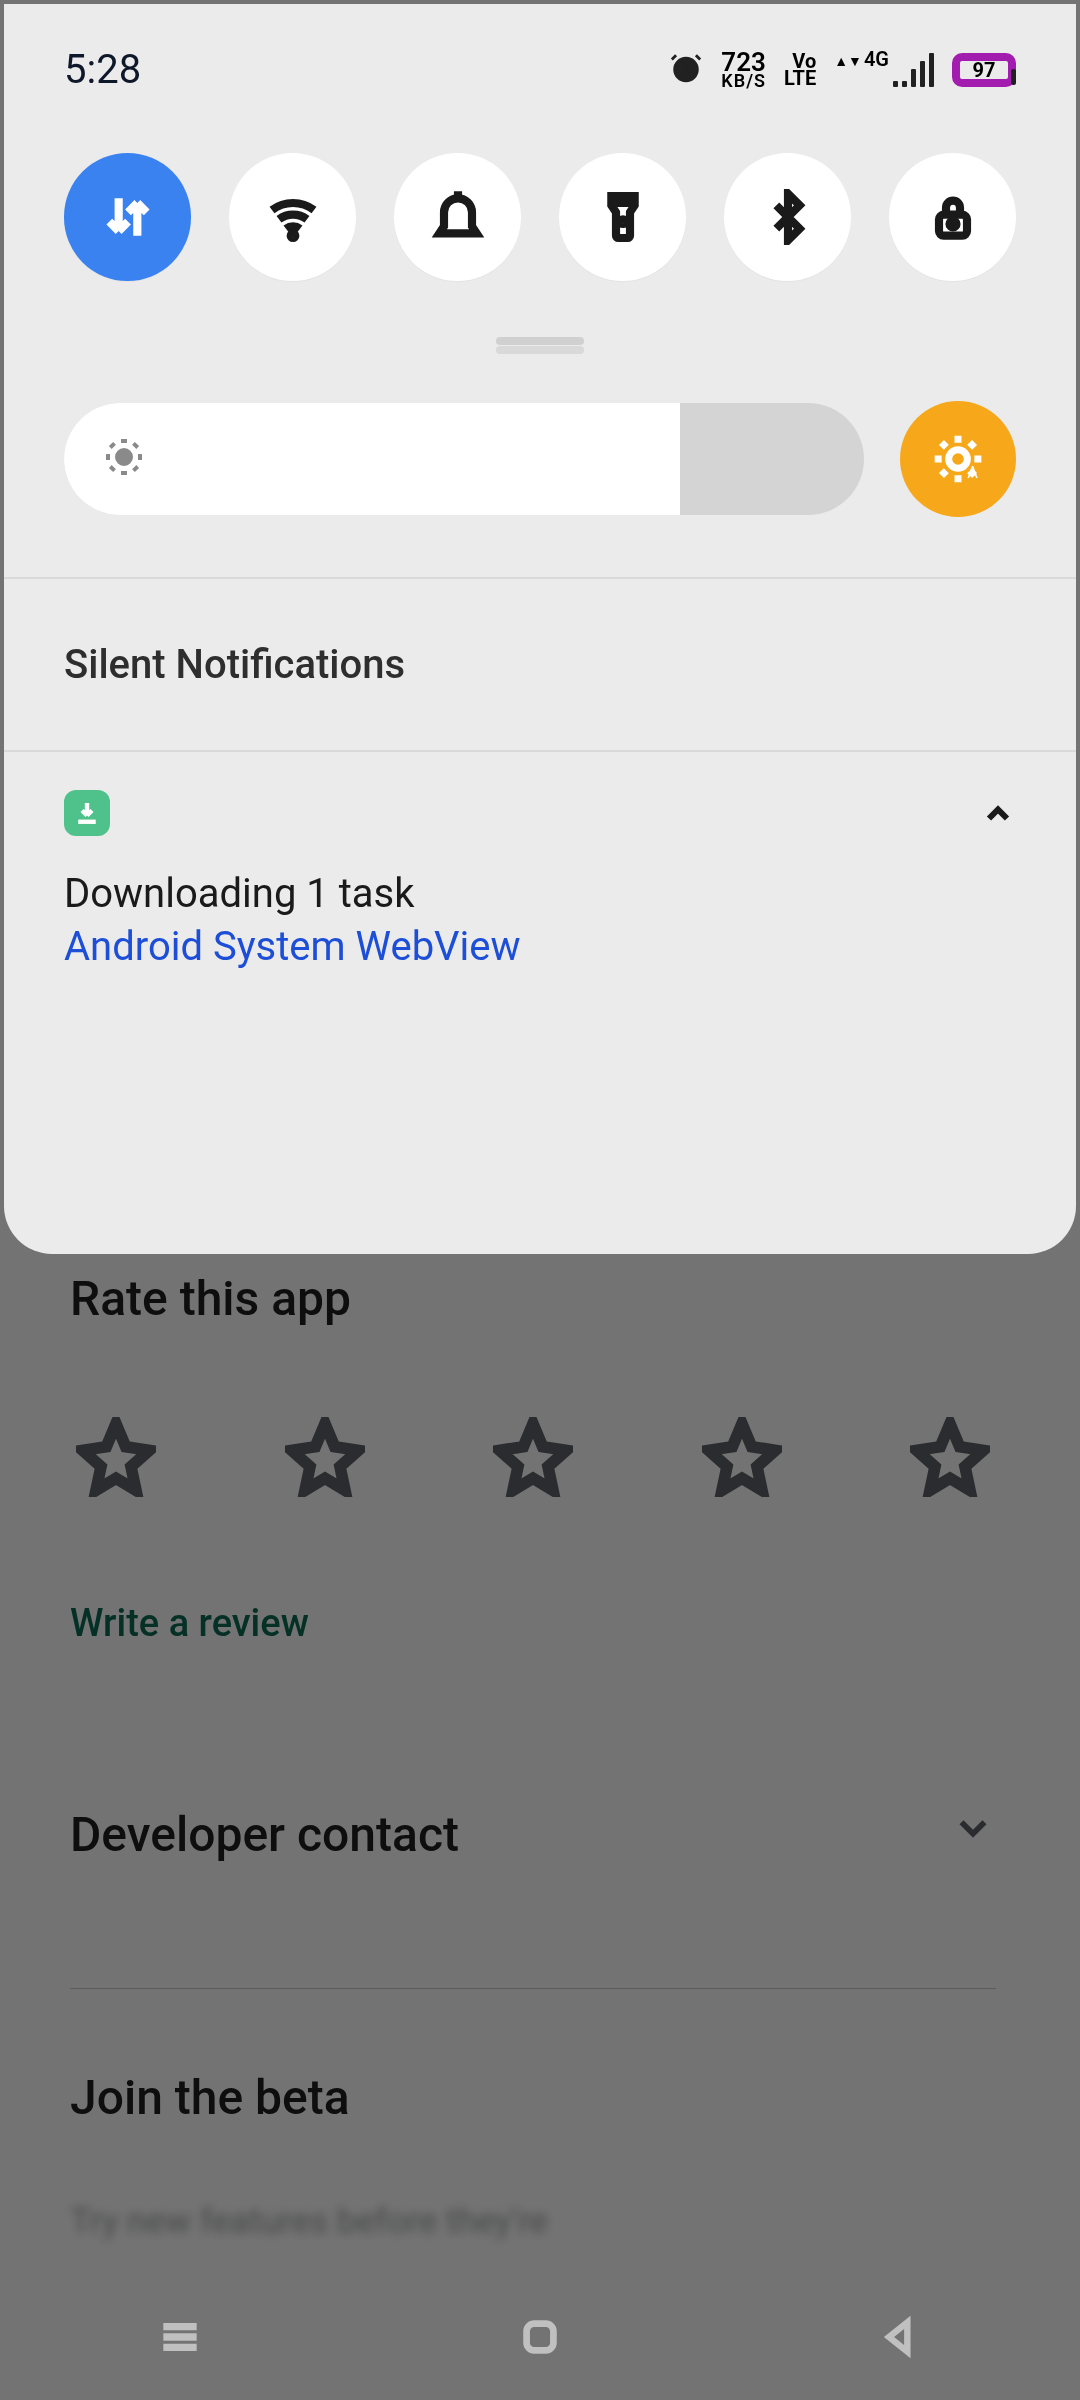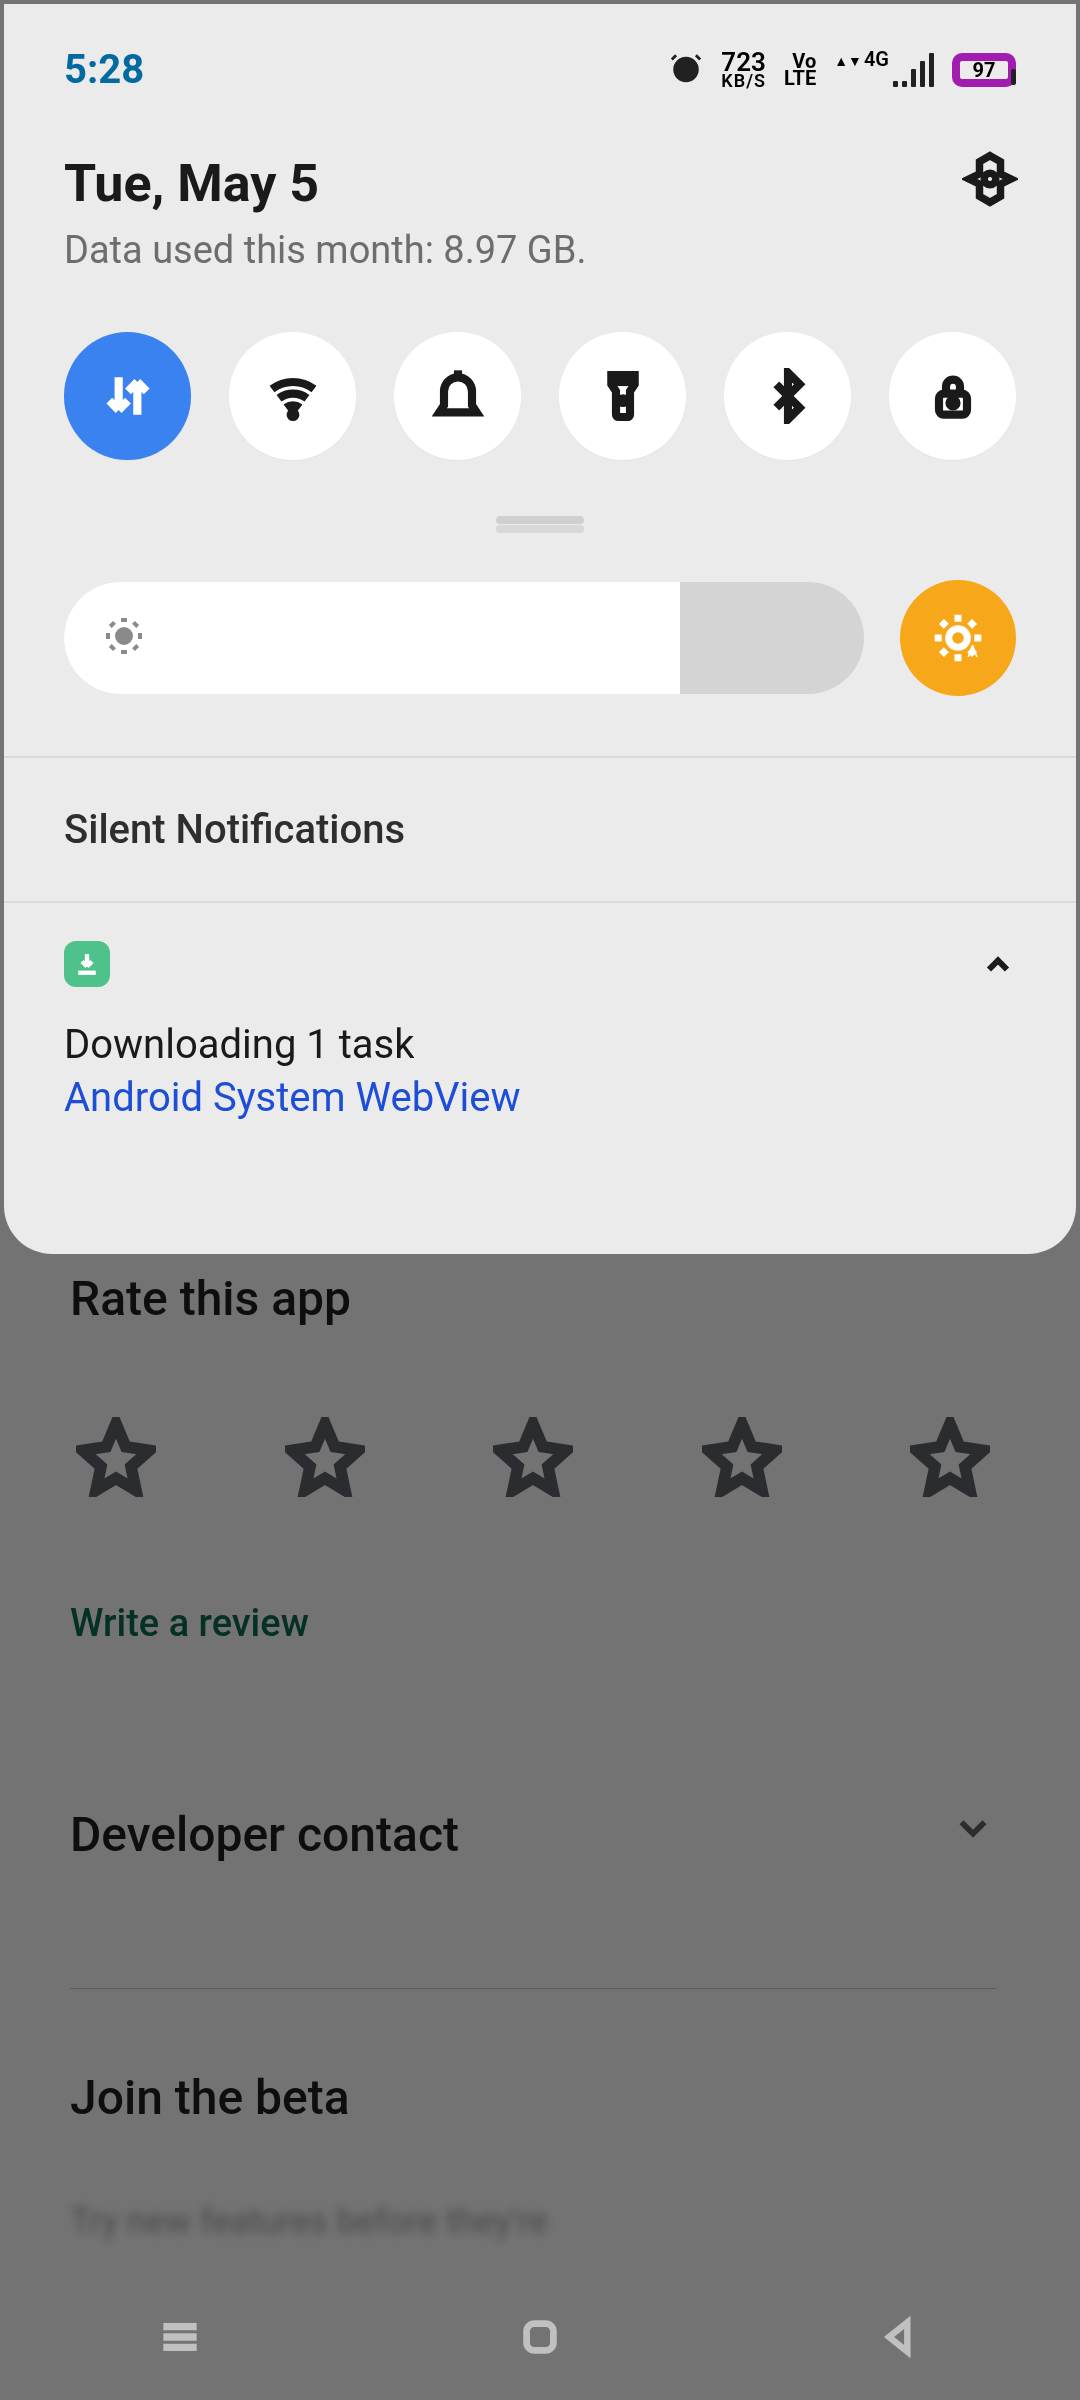--- a/index.html
+++ b/index.html
@@ -24,21 +24,21 @@
   .bg-try  { font-size:35px; color:#5f6368; margin-top: 75px; filter: blur(5px); opacity:.6;}
 
   
   .navbar { position:absolute; bottom:18px; left:0; right:0; height:90px; display:flex; justify-content:space-around; align-items:center; z-index:3; }
   .navbar .nb { width:60px; height:60px; display:flex; align-items:center; justify-content:center; }
   .navbar svg { stroke: rgba(255,255,255,0.55); stroke-width:3.5; fill:none; }
 
   
   .shade { position:absolute; left:4px; right:4px; top:4px; height: 1250px; background:#ebebeb; border-radius: 0 0 48px 48px; z-index:2; overflow:hidden; }
   .status { display:flex; align-items:center; justify-content:space-between; padding: 42px 60px 0; }
-  .status-left { font-size:40px; color:#0369a1; font-weight:700;}
+  .status-left { font-size:40px; color:#0f172a; font-weight:400;}
   .status-right { display:flex; align-items:center; gap:18px; }
   .status-right svg { stroke:#212121; fill:#212121; }
   .kb { text-align:center; line-height:0.85; }
   .kb .t { font-size:26px; font-weight:600; display:block; }
   .kb .b { font-size:18px; font-weight:600; letter-spacing:1px; }
   .vo { text-align:right; line-height:0.85; font-weight:700; }
   .vo .t{font-size:20px;} .vo .b{font-size:20px;}
   .sig4g { display:flex; align-items:flex-end; gap:2px; position:relative;}
   .sig4g .lbl { font-size:20px; font-weight:600; position:relative; top:-16px; margin-right:2px;}
   .sigbar { display:flex; align-items:flex-end; gap:4px;}
@@ -62,21 +62,21 @@
 
   .bright { display:flex; align-items:center; gap:36px; padding: 56px 60px 60px; }
   .bslider { flex:1; height:112px; border-radius:56px; background:#d4d4d4; position:relative; overflow:hidden;}
   .bfill{ position:absolute; left:0; top:0; bottom:0; width:77%; background:#fff;}
   .bsun{ position:absolute; left:36px; top:50%; transform:translateY(-50%);}
   .bsun svg{ width:48px; height:48px; stroke:#8a8a8a; stroke-width:3; fill:#8a8a8a;}
   .auto{ width:116px; height:116px; border-radius:58px; background:#f7a81a; display:flex; align-items:center; justify-content:center;}
   .auto svg{ width:56px; height:56px; stroke:#fff; stroke-width:3; fill:none;}
 
   .divider{ height:2px; background:#d9d9d9;}
-  .silent{ font-size:40px; font-weight:500; color:#2e2e2e; padding: 48px 60px; }
+  .silent{ font-size:40px; font-weight:500; color:#2e2e2e; padding: 62px 60px; }
 
   .notif{ padding: 38px 60px 60px; position:relative;}
   .nhead{ display:flex; align-items:center; gap:26px;}
   .nicon{ width:46px; height:46px; border-radius:12px; background:#4ec28a; display:flex; align-items:center; justify-content:center;}
   .nicon svg{ width:30px; height:30px; stroke:#fff; stroke-width:3.5; fill:none;}
   .napp{ font-size:37px; color:#4e4e4e; font-weight:500;}
   .ncar{ position:absolute; right:60px; top:44px;}
   .ncar svg{ width:36px; height:36px; stroke:#1a1a1a; stroke-width:4; fill:none;}
   .ntitle{ font-size:40px; color:#1a1a1a; margin-top:34px;}
   .nsub{ font-size:40px; color:#1d4ed8; margin-top:6px;}
@@ -142,30 +142,20 @@
               <span style="height:26px"></span>
               <span style="height:34px"></span>
             </span>
         </span>
         <span class="batt">
             <span>97</span>
           </span>
       </div>
     </div>
 
-    <div class="header">
-      <div class="date">Tue, May 5</div>
-      <div class="data">Data used this month: 8.97 GB.</div>
-      <span class="gear">
-        <svg viewBox="0 0 24 24">
-            <path d="M12 2l4.5 2.6v5.2L21 12l-4.5 2.2v5.2L12 22l-4.5-2.6v-5.2L3 12l4.5-2.2V4.6z"></path>
-            <circle cx="12" cy="12" r="2.5"></circle>
-          </svg>
-      </span>
-    </div>
 
     <div class="qs">
       <div class="qsbtn active">
         <svg viewBox="0 0 24 24">
             <path d="M8 4v14m0 0l-4-4m4 4l4-4"></path>
             <path d="M16 20V6m0 0l4 4m-4-4l-4 4"></path>
           </svg>
       </div>
       <div class="qsbtn">
         <svg viewBox="0 0 24 24">

